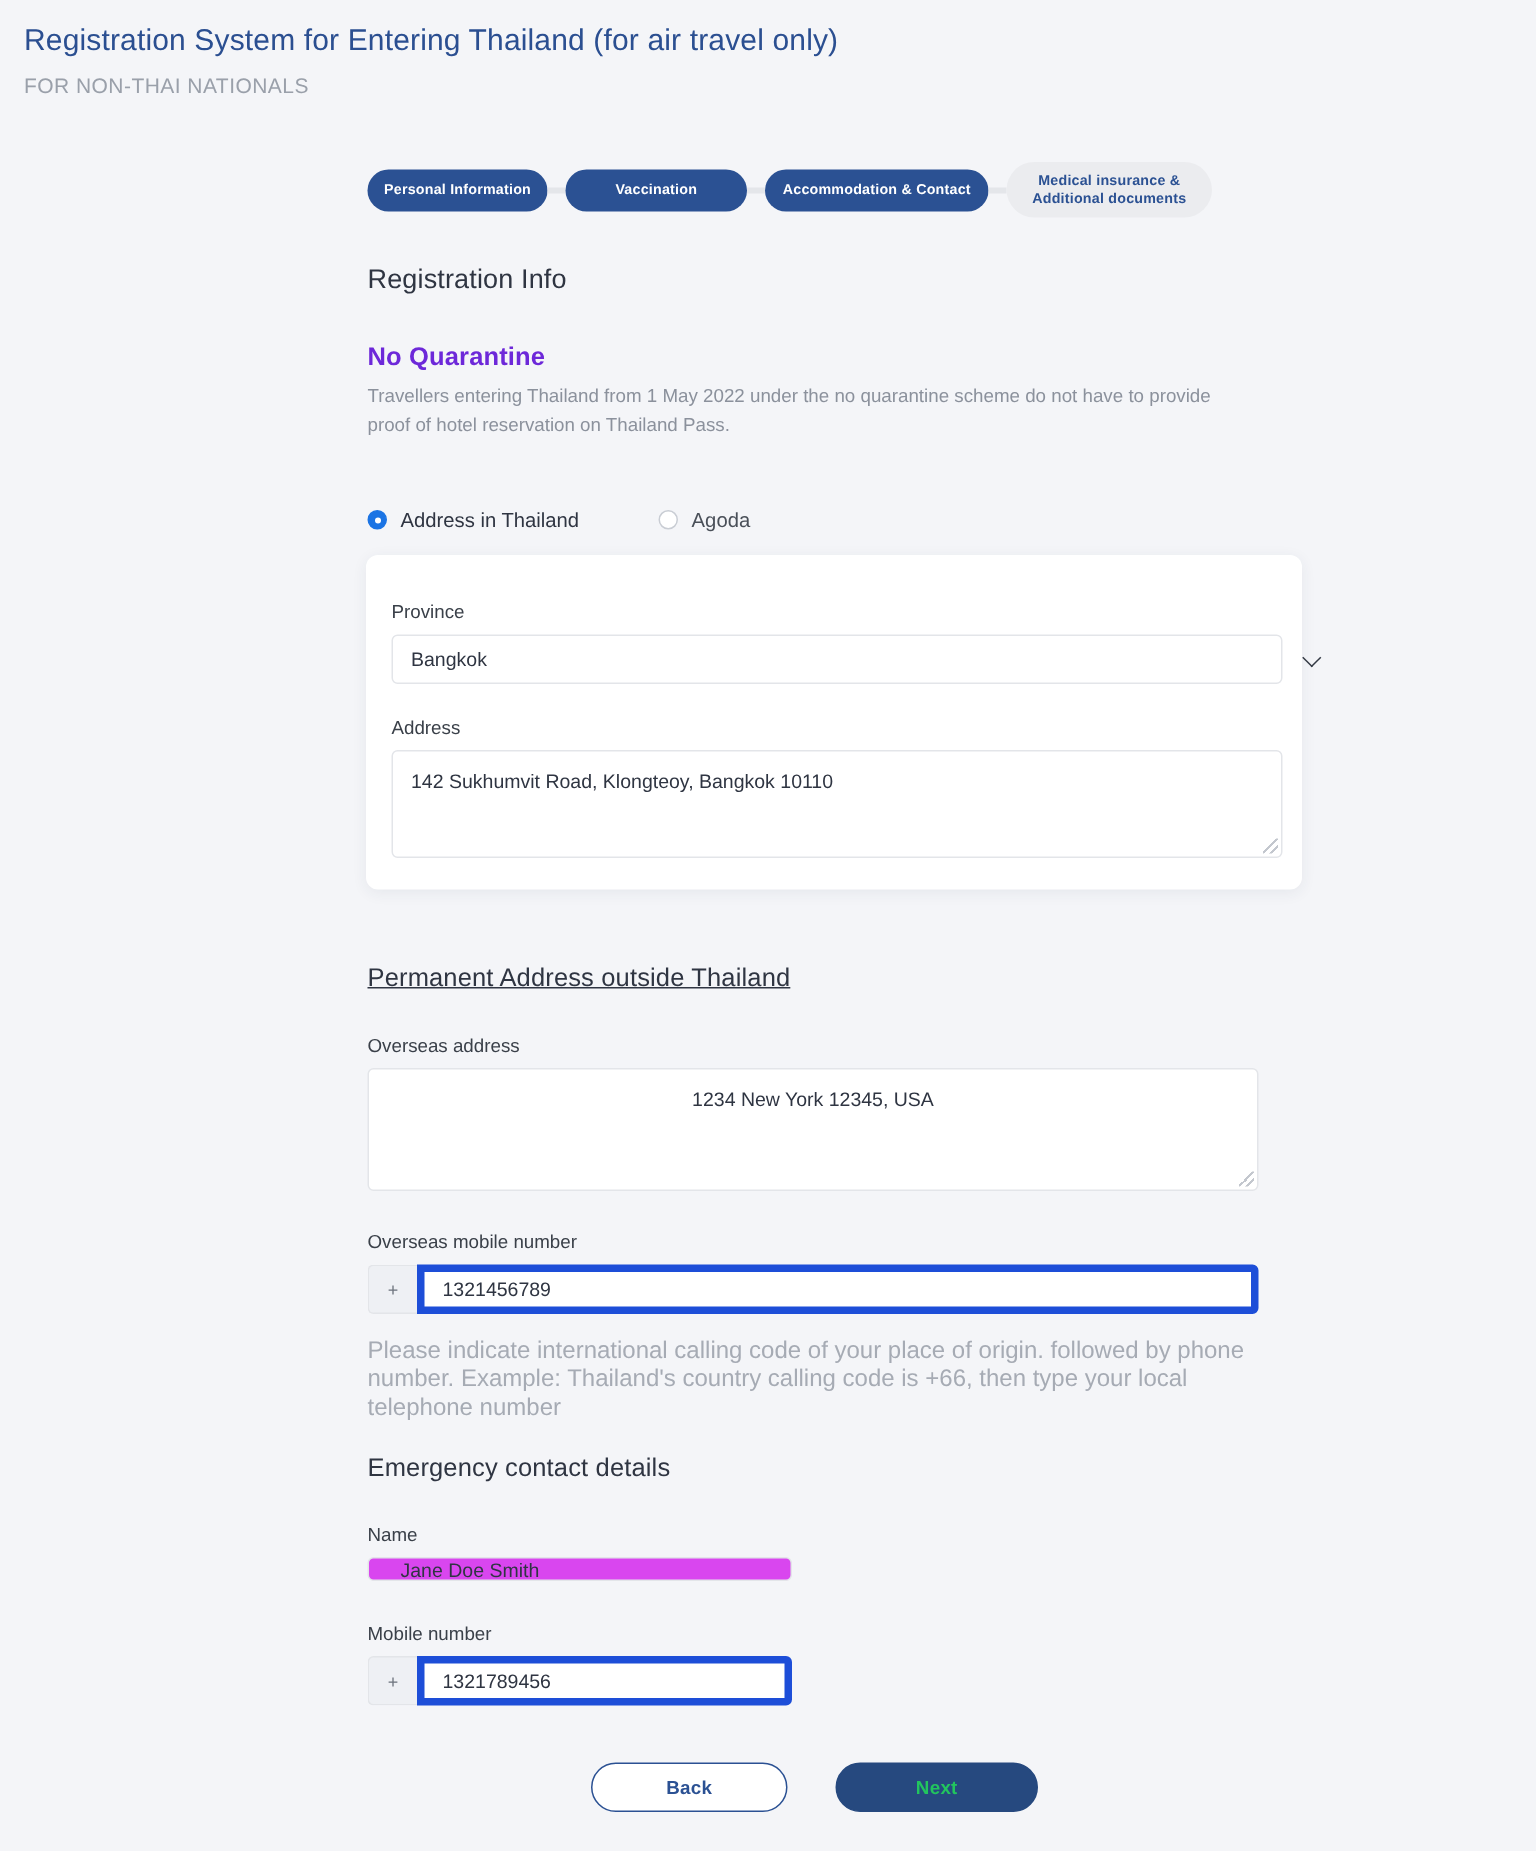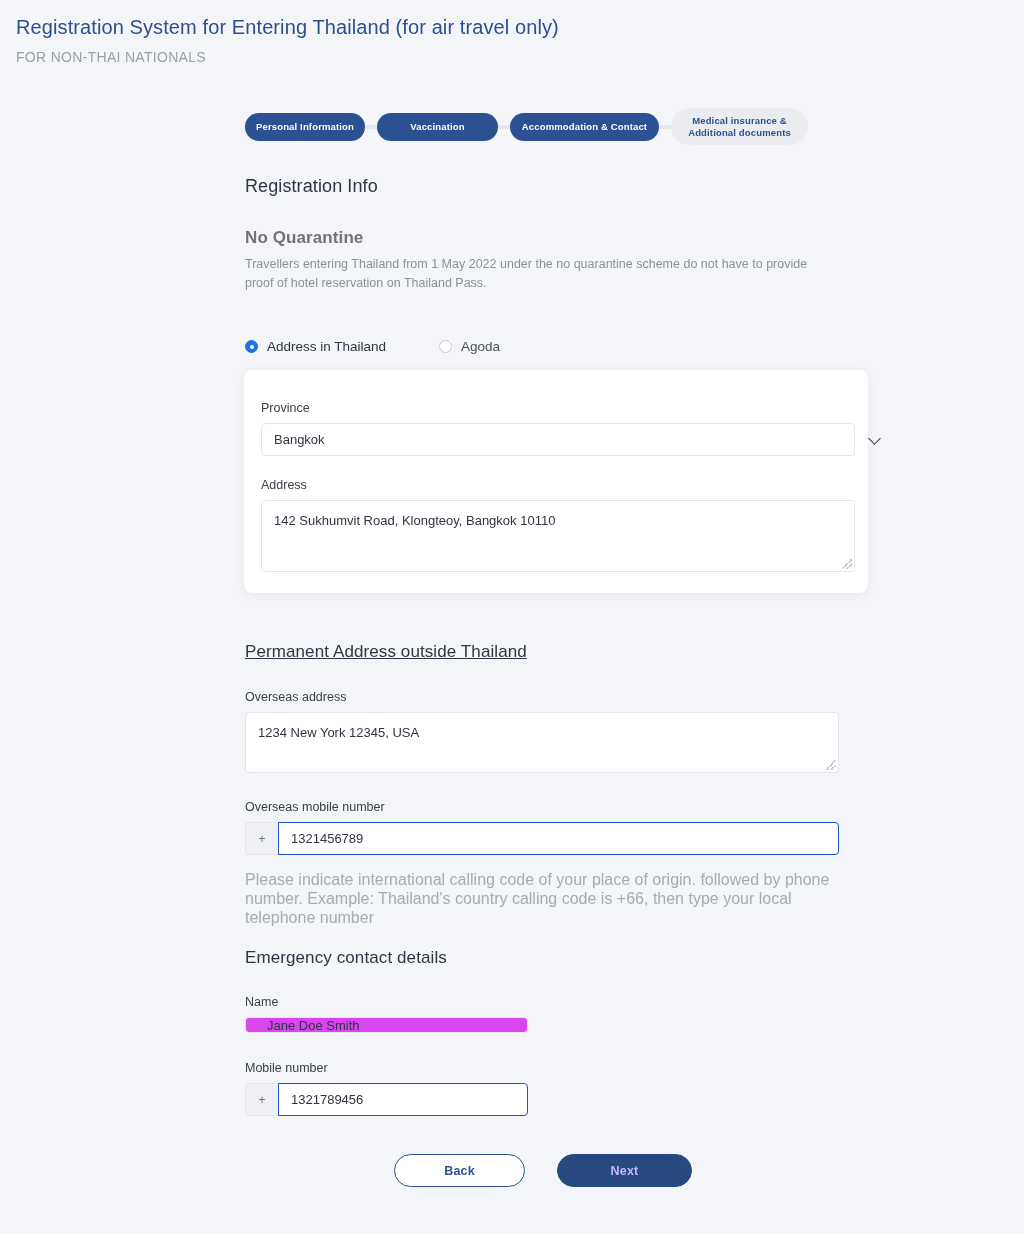--- a/index.html
+++ b/index.html
@@ -47,21 +47,21 @@
     white-space:normal; padding:0 8px; height:37px;
   }
   .step-connector { width:12px; height:4px; background:#e4e6ea; }
 
   
   .section-title {
     font-size:18px; font-weight:400; color:#2f3542;
     margin:31px 0 0 0; letter-spacing:.1px;
   }
   .quarantine-title {
-    font-size:17px; font-weight:700; color:#737373;
+    font-size:17px; font-weight:700; color:#6d28d9;
     margin:31px 0 0 0; letter-spacing:.1px;
   }
   .quarantine-desc {
     font-size:12.5px; color:#8b919c; line-height:19px;
     margin:7px 0 0 0; max-width:570px;
   }
 
   
   .radio-row { display:flex; align-items:flex-end; margin-top:46px; }
   .radio-opt { display:flex; align-items:center; cursor:pointer; }
@@ -99,42 +99,42 @@
     border-right:1.6px solid #343a44; border-bottom:1.6px solid #343a44;
     transform:rotate(45deg); pointer-events:none;
   }
 
   .textarea-box {
     border:1px solid #e3e5e9; border-radius:4px; background:#fff;
     font-size:13px; color:#2f3542; padding:11px 12px 0 12px;
     position:relative; line-height:18px;
   }
   .ta-addr { width:594px; height:72px; }
-  .ta-overseas { width:594px; height:61px; }
+  .ta-overseas { width:594px; height:82px;text-align:center; }
   .grip {
     position:absolute; right:2px; bottom:2px; width:10px; height:10px;
     background:
       linear-gradient(135deg, transparent 0 45%, #c3c7ce 45% 55%, transparent 55% 100%),
       linear-gradient(135deg, transparent 0 70%, #c3c7ce 70% 80%, transparent 80% 100%);
   }
 
   .sub-heading {
     font-size:17px; font-weight:400; color:#2f3542; letter-spacing:.1px;
   }
 
   
   .phone-group { display:flex; align-items:stretch; }
   .phone-prefix {
     width:33px; height:33px; background:#eef0f4; border:1px solid #e3e5e9;
     border-right:none; border-radius:4px 0 0 4px;
     display:flex; align-items:center; justify-content:center;
     font-size:12px; color:#6d737d;
   }
   .phone-input {
-    height:33px; border:1px solid #1d4ed8; border-radius:0 4px 4px 0;
+    height:33px; border:5px solid #1d4ed8; border-radius:0 4px 4px 0;
     background:#fff; font-size:13px; color:#2f3542;
     display:flex; align-items:center; padding:0 12px;
   }
   .phone-input.wide { width:561px; }
   .phone-input.narrow { width:250px; }
 
   .helper-text {
     font-size:16px; color:#a6abb4; line-height:19px; margin-top:15px;
     max-width:592px;
   }
@@ -146,21 +146,21 @@
   }
 
   
   .btn-row { display:flex; justify-content:center; margin-top:38px; gap:32px; }
   .btn {
     height:33px; border-radius:17px; font-size:12.5px; font-weight:700;
     display:flex; align-items:center; justify-content:center; cursor:pointer;
     letter-spacing:.2px;
   }
   .btn-back { width:131px; background:#fff; border:1.5px solid #2b5193; color:#2b5193; }
-  .btn-next { width:135px; background:#26497f; border:1.5px solid #26497f; color:#c4b5fd; }
+  .btn-next { width:135px; background:#26497f; border:1.5px solid #26497f; color:#22c55e; }
 </style>
 </head>
 <body>
 
 <div class="page-head">
   <h1 class="page-title">Registration System for Entering Thailand (for air travel only)</h1>
   <div class="page-subtitle">FOR NON-THAI NATIONALS</div>
 </div>
 
 <div class="content-area">

